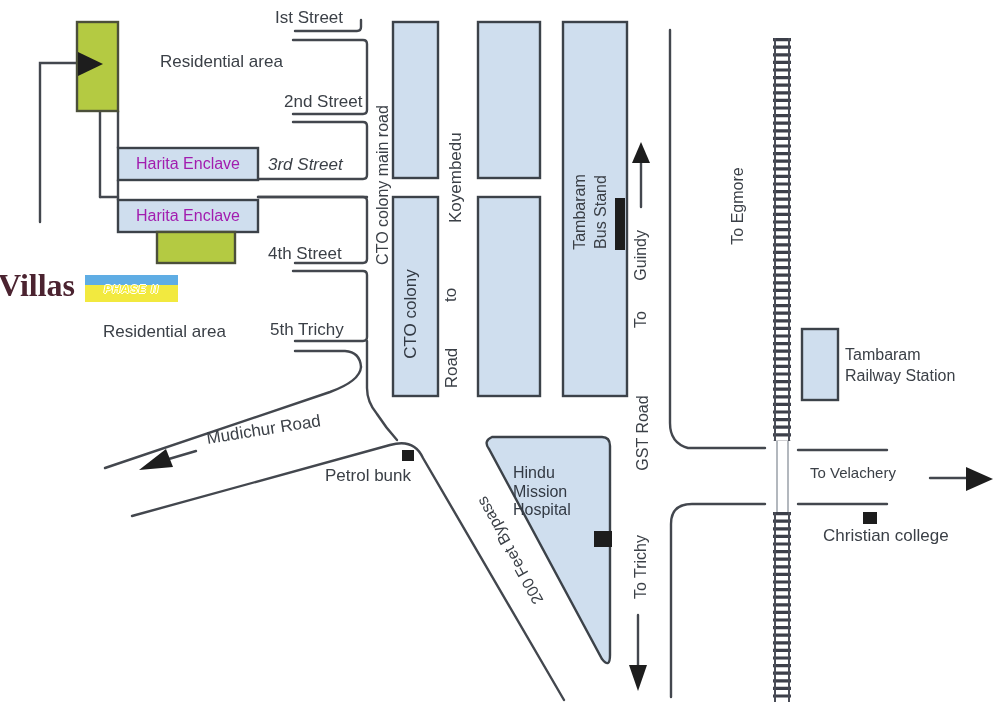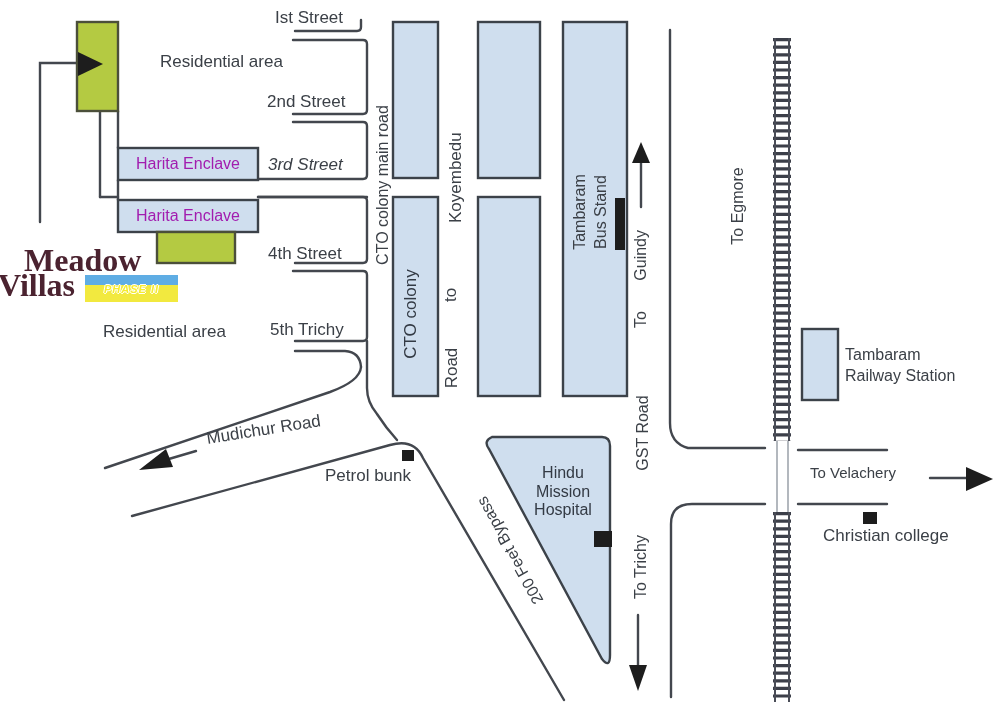--- a/index.html
+++ b/index.html
@@ -4,21 +4,21 @@
 <style>
   html,body{margin:0;padding:0;background:#fff;}
   #map{position:relative;width:1000px;height:704px;background:#ffffff;overflow:hidden;
        font-family:"Liberation Sans",sans-serif;color:#3b4047;}
   #geom{position:absolute;left:0;top:0;}
   .lbl{position:absolute;white-space:nowrap;font-size:17px;color:#3b4047;}
   .vlbl{position:absolute;white-space:nowrap;font-size:16px;color:#3b4047;
         transform:rotate(-90deg);transform-origin:center;text-align:center;}
   .boxlbl{position:absolute;display:flex;align-items:center;justify-content:center;
           font-size:16px;color:#a21caf;}
-  .center{text-align:center;}
+  .center{text-align:left;}
   #watermark{position:absolute;left:288px;top:398px;font-size:56px;letter-spacing:12px;
              font-family:"DejaVu Sans",sans-serif;color:rgba(255,255,255,0.10);
              -webkit-text-stroke:1.6px rgba(172,178,188,0.45);z-index:5;}
   .logo-word{position:absolute;font-family:"Liberation Serif",serif;font-weight:700;
              color:#4b2330;font-size:32px;line-height:30px;}
   #phase-badge{position:absolute;left:85px;top:275px;width:93px;height:27px;
                background:linear-gradient(180deg,#5fade4 0%,#5fade4 38%,#f2e93f 38%,#f2e93f 100%);
                display:flex;align-items:center;justify-content:center;
                font-style:italic;font-weight:800;font-size:11px;letter-spacing:1px;color:#f6ec2e;
                text-shadow:-1px 0 #fff,1px 0 #fff,0 -1px #fff,0 1px #fff;}
@@ -104,30 +104,29 @@
       <polygon points="78,52 103,64 78,76"></polygon>
       <polygon points="139,470 166,449 173,467"></polygon>
       <polygon points="632,163 641,142 650,163"></polygon>
       <polygon points="629,665 638,691 647,665"></polygon>
       <polygon points="966,467 993,479 966,491"></polygon>
     </g>
   </svg>
 
   <div class="lbl" style="left:275px;top:8px;">Ist Street</div>
   <div class="lbl" style="left:160px;top:52px;">Residential area</div>
-  <div class="lbl" style="left:267px;top:92px;">2nd Street</div>
+  <div class="lbl" style="left:284px;top:92px;">2nd Street</div>
   <div class="lbl" style="left:268px;top:155px;font-style:italic;">3rd Street</div>
   <div class="lbl" style="left:268px;top:244px;">4th Street</div>
   <div class="lbl" style="left:270px;top:320px;">5th Trichy</div>
   <div class="lbl" style="left:103px;top:322px;">Residential area</div>
 
   <div class="boxlbl" style="left:118px;top:148px;width:140px;height:32px;">Harita Enclave</div>
   <div class="boxlbl" style="left:118px;top:200px;width:140px;height:32px;">Harita Enclave</div>
 
-  <div class="logo-word" style="left:24px;top:245px;">Meadow</div>
   <div class="logo-word" style="left:-2px;top:270px;">Villas</div>
   <div id="phase-badge">PHASE II</div>
 
   <div class="vlbl" style="left:278px;top:176px;width:210px;">CTO colony main road</div>
   <div class="vlbl" style="left:416px;top:173px;width:80px;font-size:17px;">Koyembedu</div>
   <div class="vlbl" style="left:436px;top:285px;width:30px;font-size:17px;">to</div>
   <div class="vlbl" style="left:427px;top:358px;width:50px;font-size:17px;">Road</div>
   <div class="vlbl" style="left:366px;top:304px;width:90px;font-size:17px;color:#333a44;">CTO colony</div>
 
   <div class="vlbl twoline" style="left:540px;top:191px;width:100px;">

